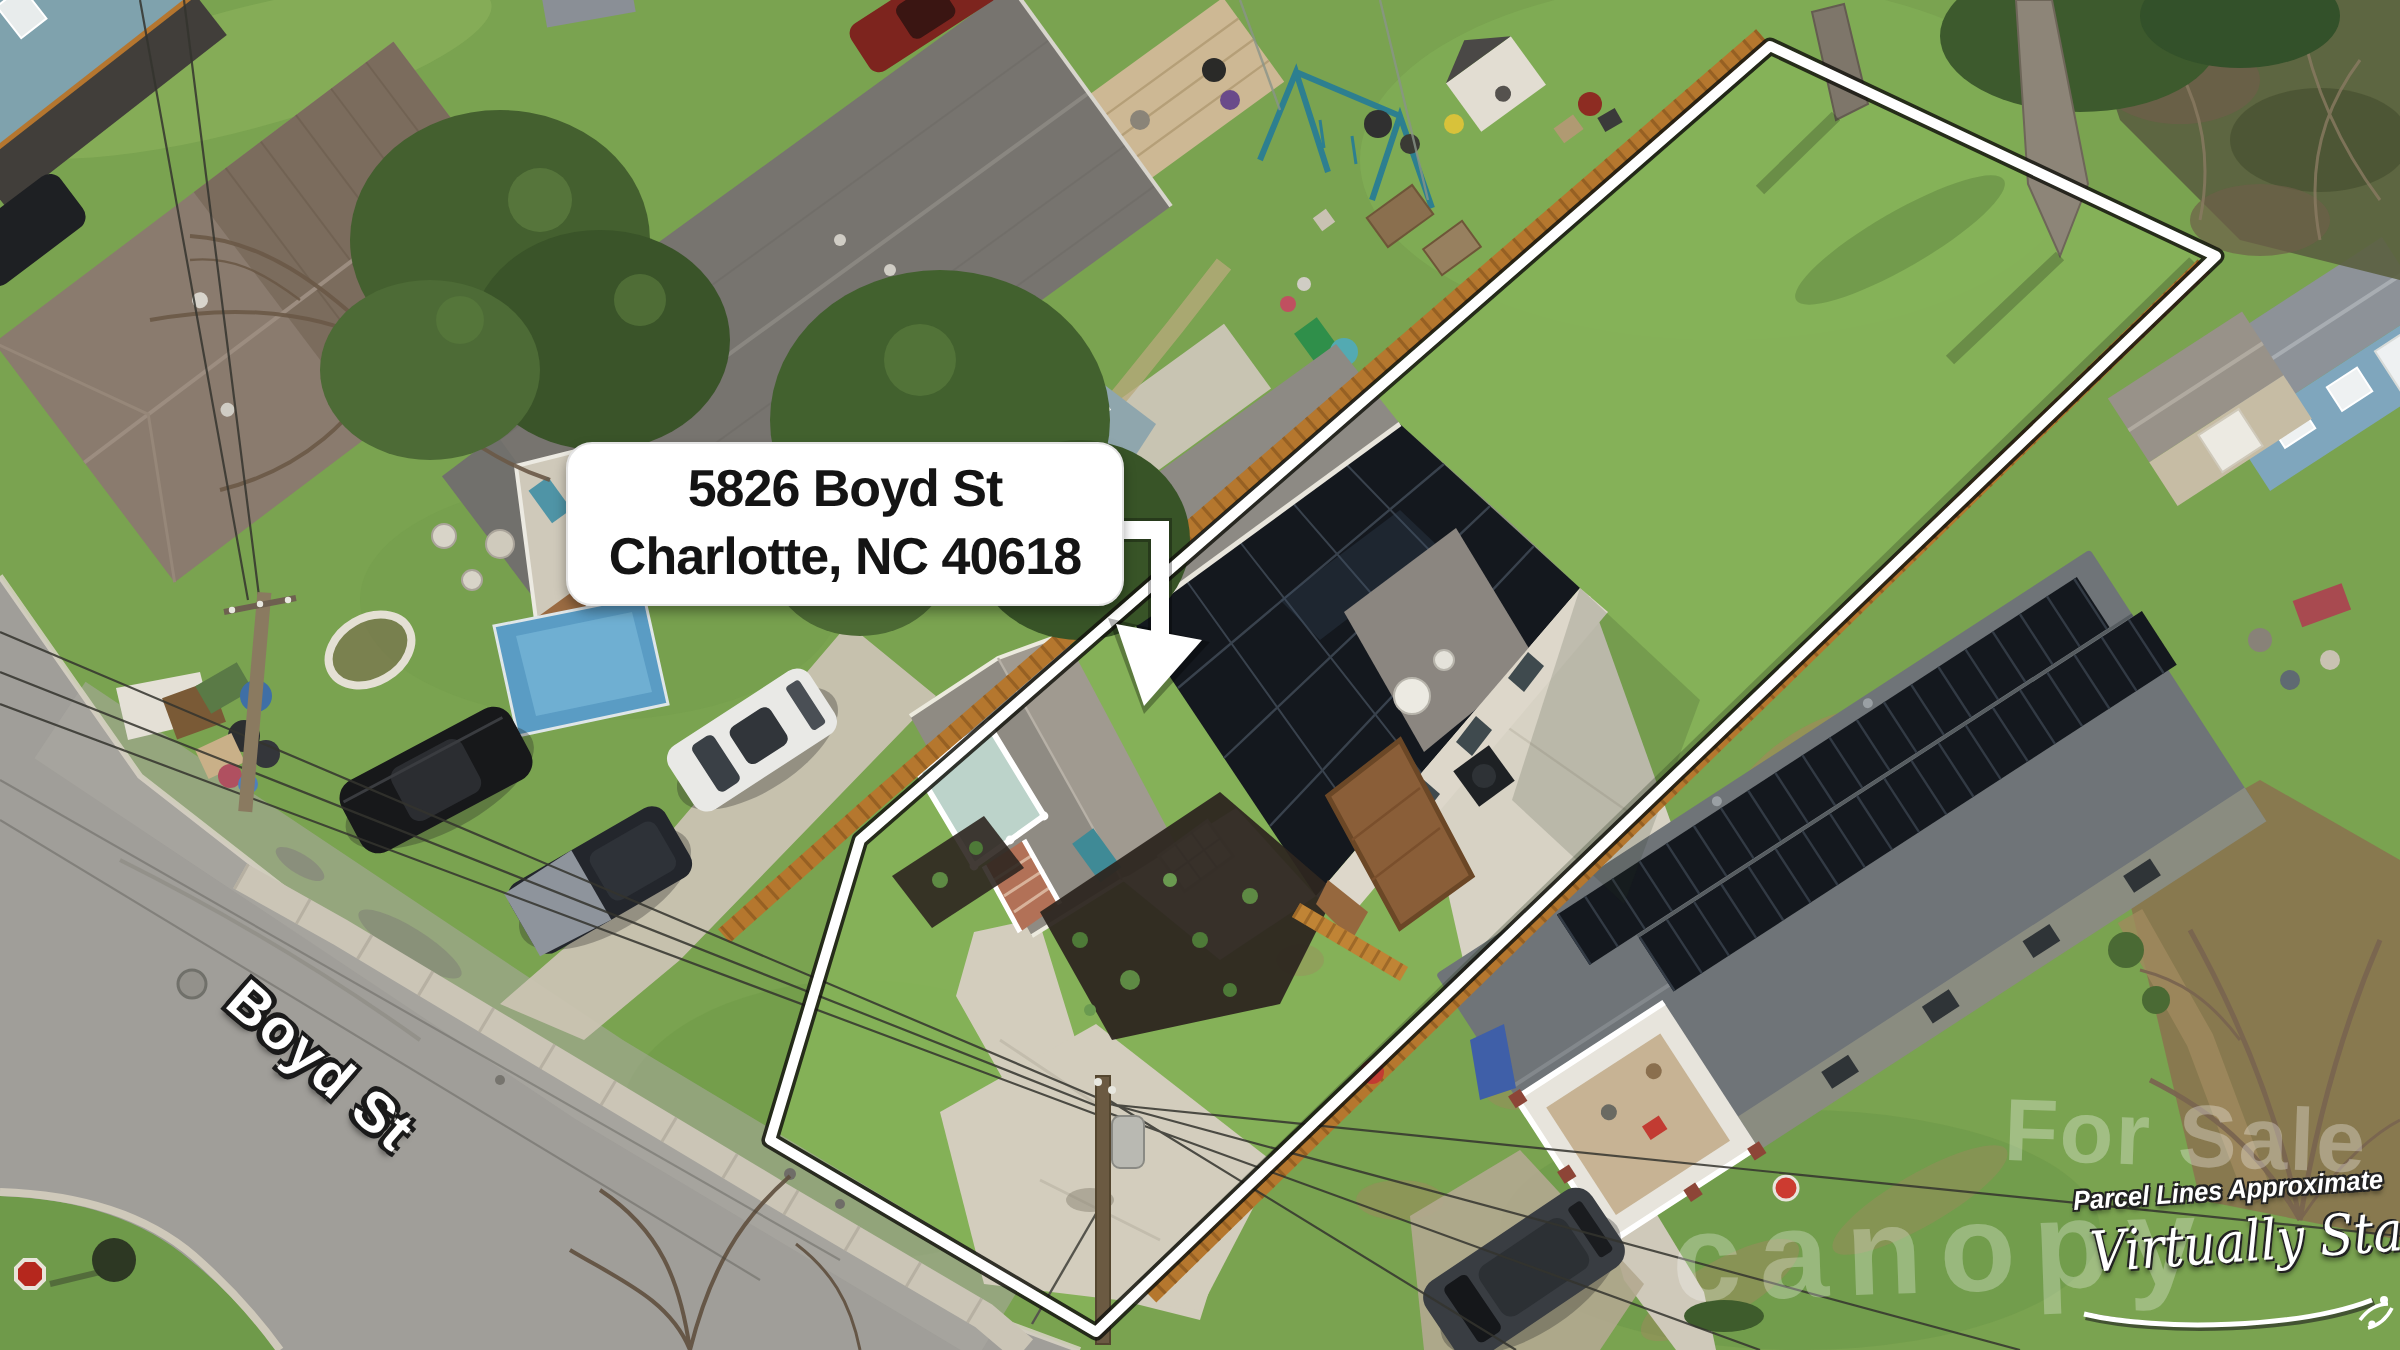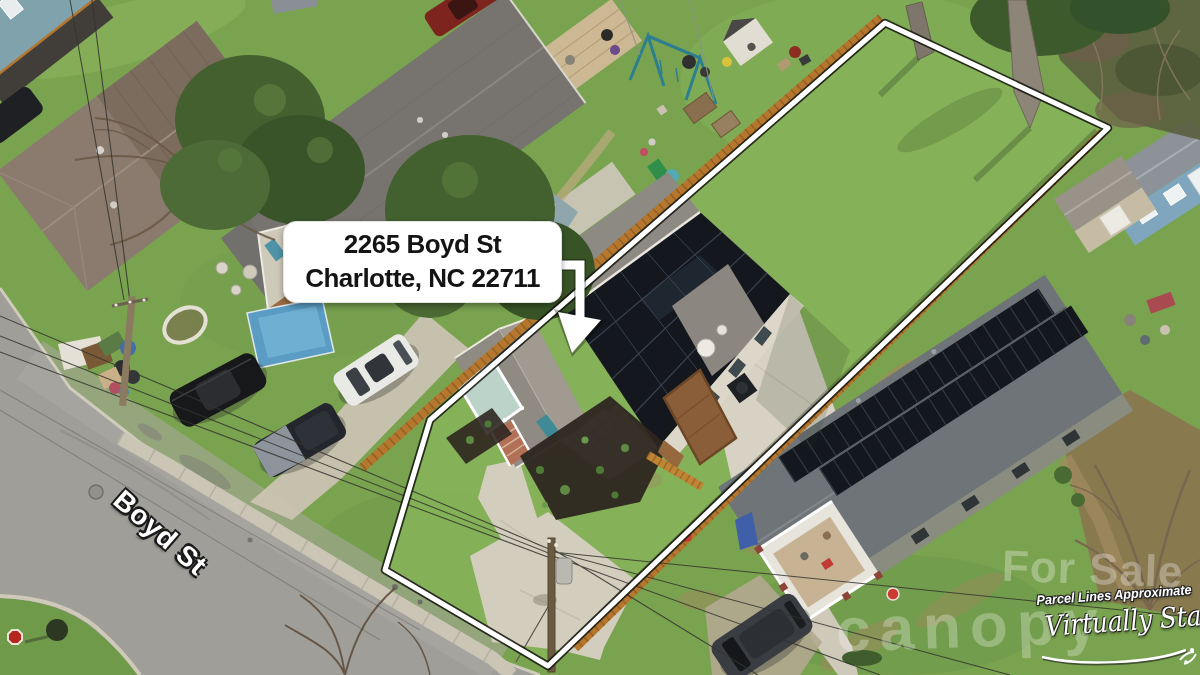--- a/index.html
+++ b/index.html
@@ -505,21 +505,21 @@
     <path d="M1180,660 q6,-8 14,-8 M1184,664 q8,-2 12,-10" stroke="#ffffff" stroke-width="1.8" fill="none"></path>
     <circle cx="1192" cy="650" r="2" fill="#ffffff"></circle>
         <circle cx="1186" cy="662" r="1.8" fill="#ffffff"></circle>
   </g>
 </svg>
 
   <div class="overlay" id="wm-forsale">For Sale</div>
   <div class="overlay" id="wm-canopy">canopy</div>
 
   <div class="overlay" id="callout">
-    <div>2265 Boyd St</div>
-    <div>Charlotte, NC 22711</div>
+    <div>5826 Boyd St</div>
+    <div>Charlotte, NC 40618</div>
   </div>
 
   <div class="overlay" id="street-label">Boyd St</div>
 
   <div class="overlay" id="wm-parcel-note">Parcel Lines Approximate</div>
   <div class="overlay" id="wm-staged">Virtually Staged</div>
 </div>
 
 </body></html>

